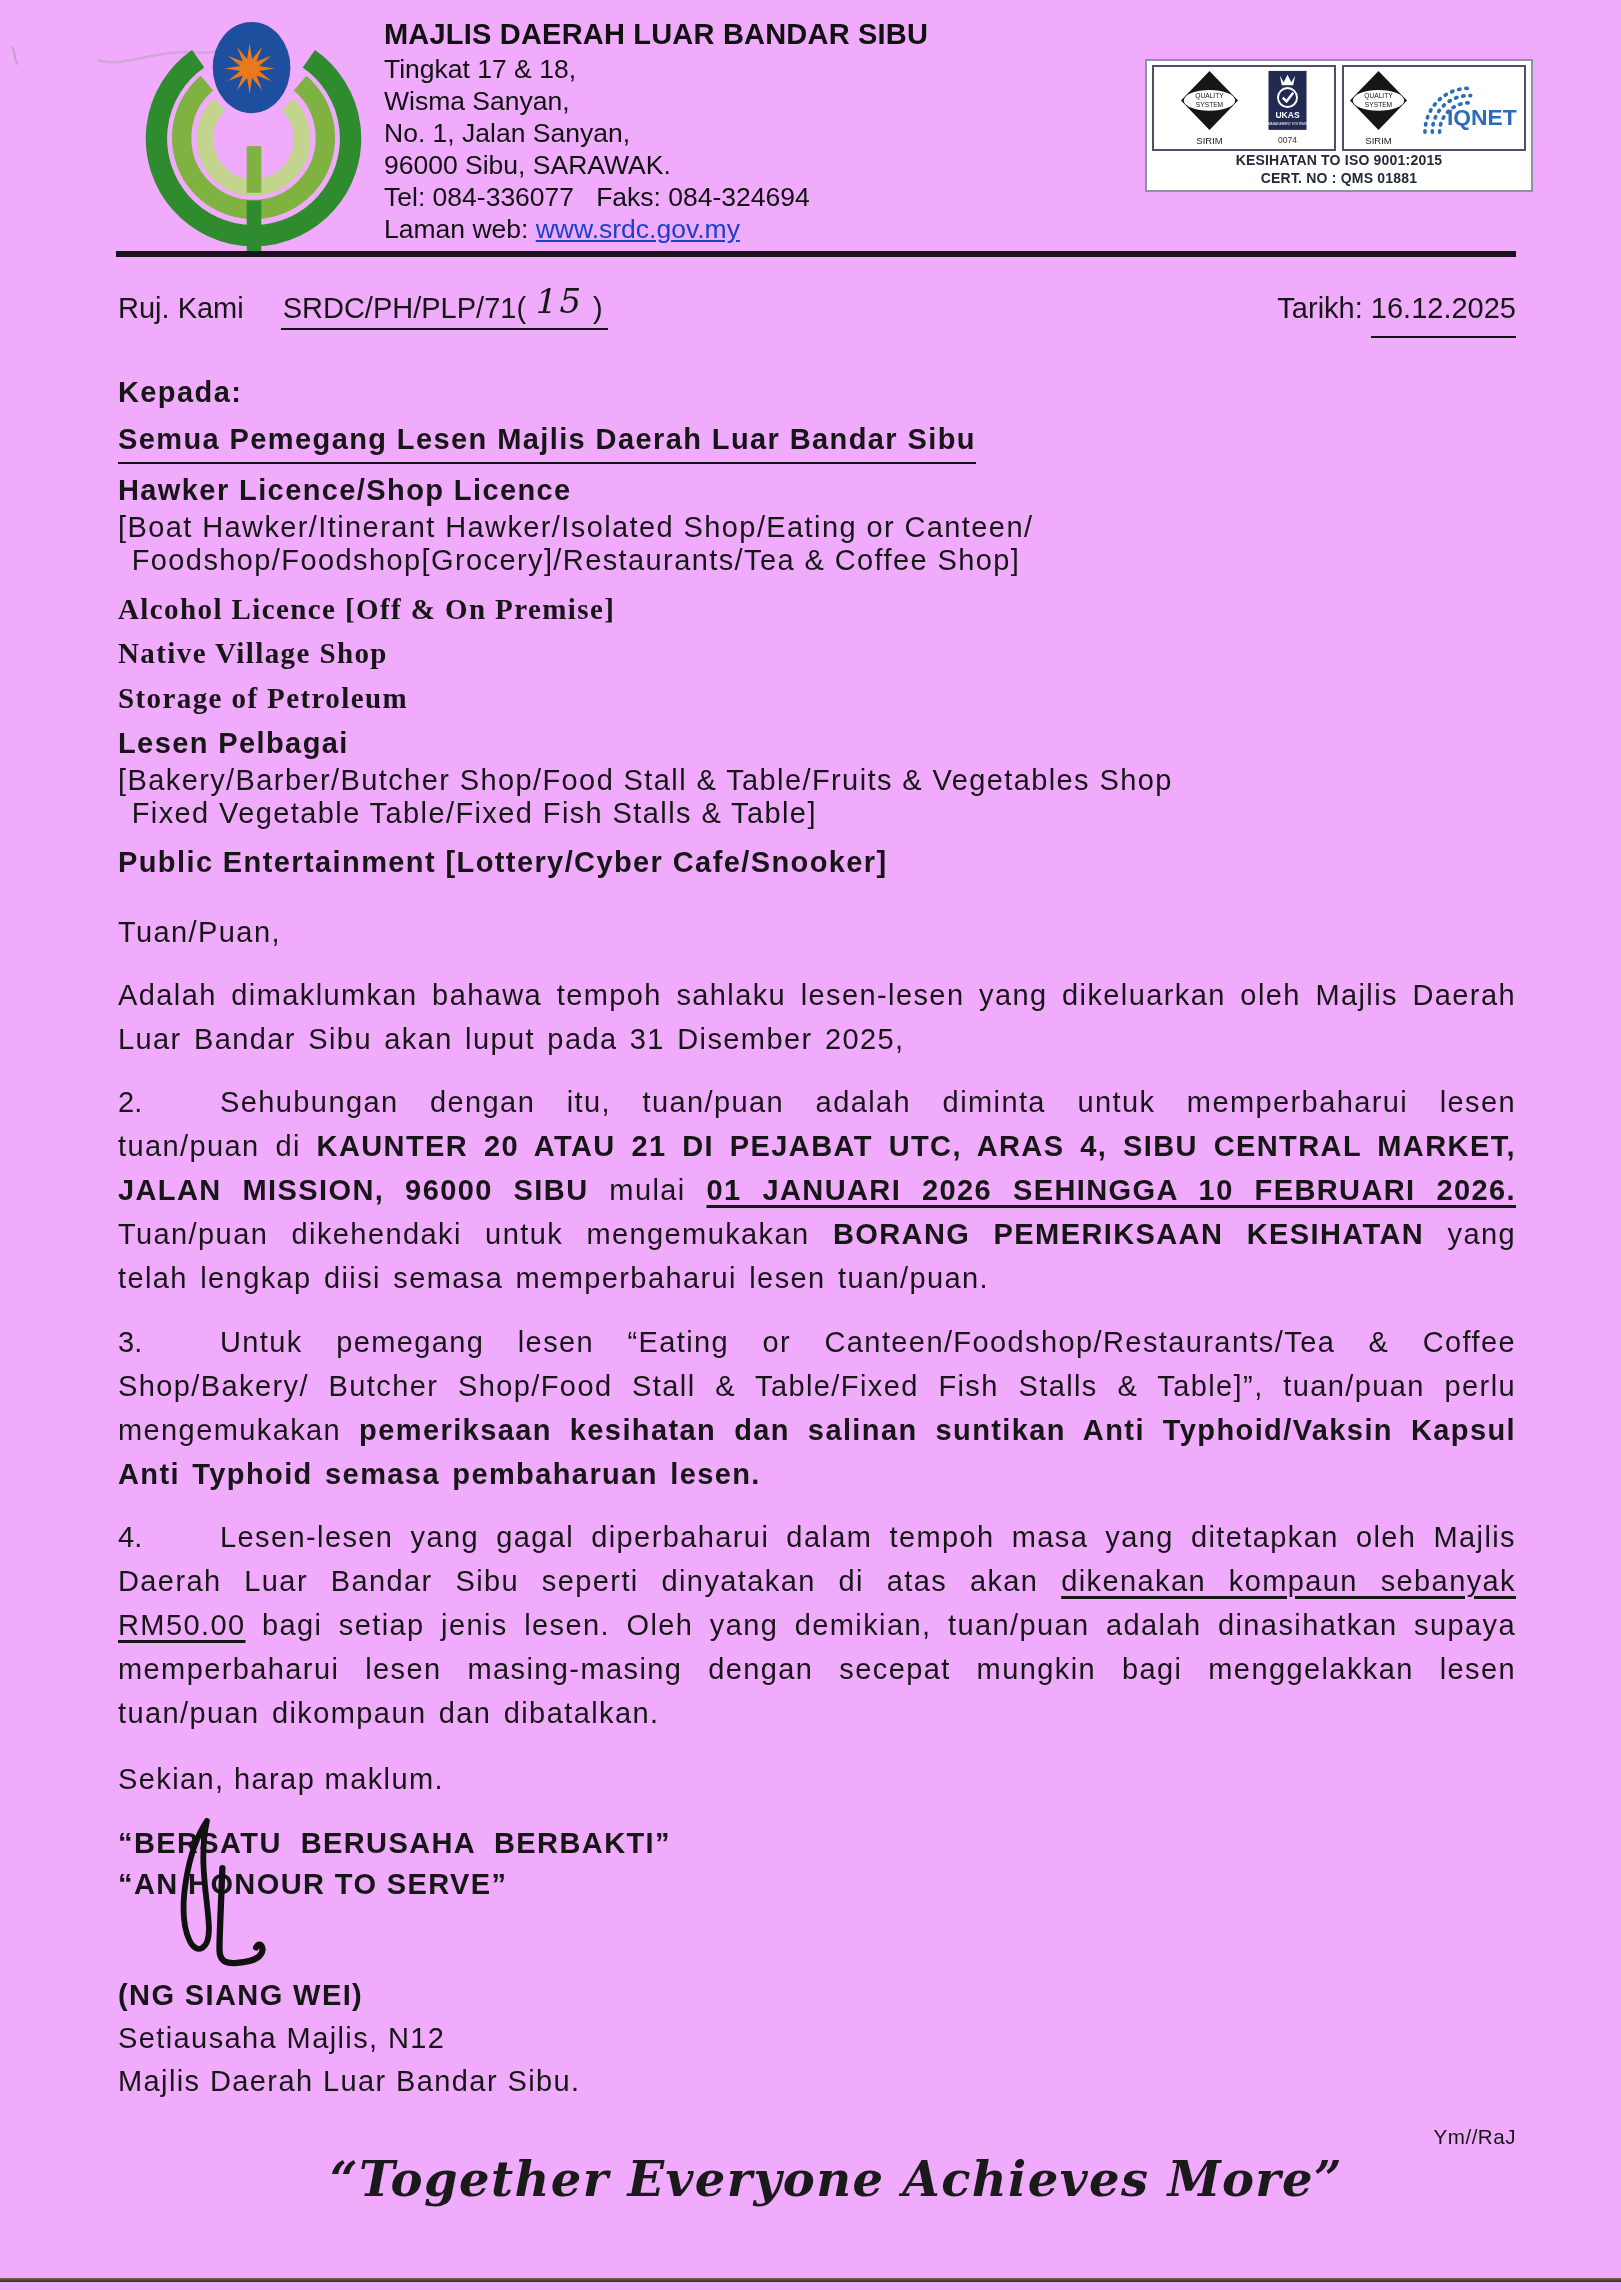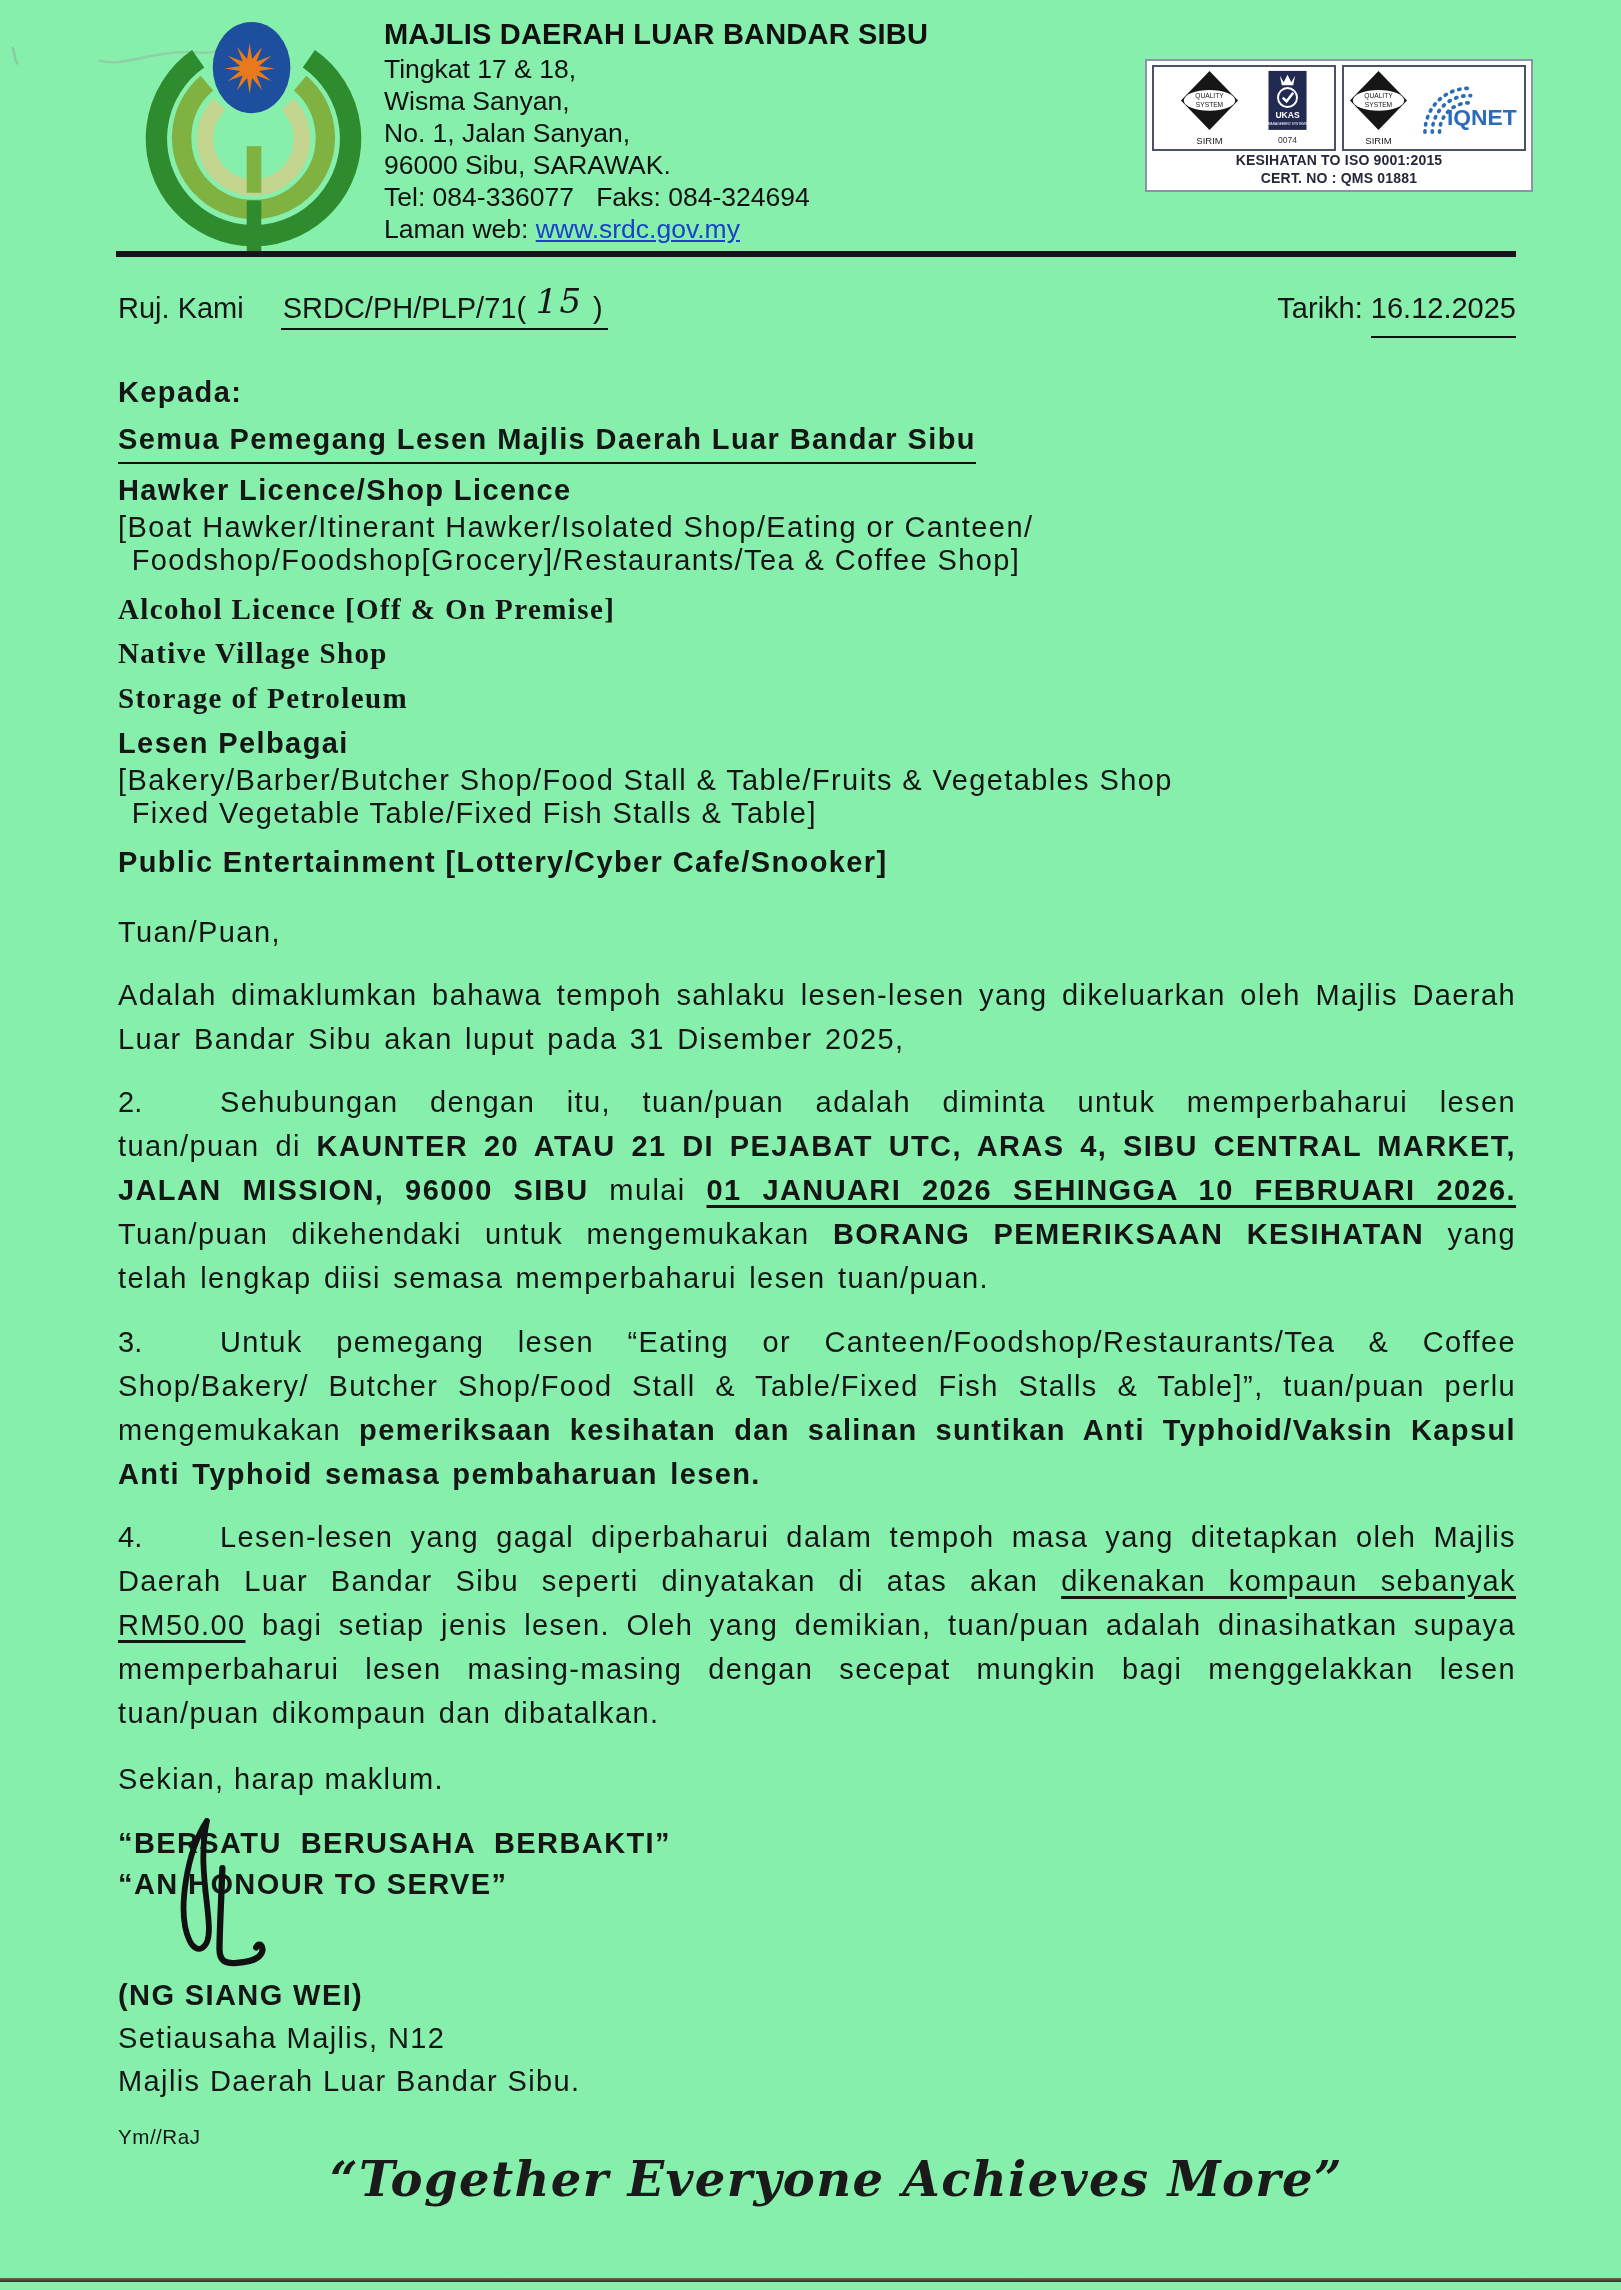--- a/index.html
+++ b/index.html
@@ -1,18 +1,18 @@
 <!DOCTYPE html>
 <html><head>
 <meta charset="utf-8">
 <style>
   html,body { margin:0; padding:0; background:#888; }
   .page {
     position:relative; width:1621px; height:2291px;
-    background:#86efac; overflow:hidden;
+    background:#f0abfc; overflow:hidden;
     font-family:"Liberation Sans", sans-serif; color:#161616;
   }
   
   .logo { position:absolute; left:137px; top:11.8px; }
   .addr { position:absolute; left:384px; top:17.6px; line-height:32px; font-size:26.5px; color:#111; }
   .addr .org { font-weight:700; font-size:29px; letter-spacing:0.2px; margin-bottom:3.9px; }
   .addr .ws-pre { white-space:pre; }
   .addr a.web { color:#1a41c8; text-decoration:underline; }
   .certbox {
     position:absolute; left:1145px; top:59px; width:388px; height:133px;
@@ -38,21 +38,21 @@
   .indent { padding-left:13.7px; }
   .mb4 { margin-bottom:3.9px;font-family:Liberation Serif, serif; } .mb6 { margin-bottom:5.9px; } .mb12 { margin-bottom:11.8px; }
   .mb20 { margin-bottom:19.6px; } .mb24 { margin-bottom:23.5px; } .mb30 { margin-bottom:29px; }
   .para { text-align:justify; line-height:44px; word-spacing:2.9px; }
   .para .num { display:inline-block; width:102px; letter-spacing:0; }
   .uin { text-decoration:underline; text-decoration-thickness:2.9px; text-underline-offset:4.9px; }
   .motto-wrap { position:relative; margin-top:23.5px; }
   .motto { font-weight:700; line-height:41px; white-space:pre; }
   .signature { position:absolute; left:57px; top:-5.9px; z-index:2; }
   .nameblock { margin-top:69px; line-height:43px; }
-  .initials { margin-top:21.6px; font-size:20.6px; letter-spacing:0.5px; }
+  .initials { margin-top:21.6px; font-size:20.6px; letter-spacing:0.5px;text-align:right; }
   .quote { margin-top:2px; text-align:center; padding-left:39px;
            font-family:"DejaVu Serif", serif; font-weight:700; font-style:italic; font-size:48px; color:#1a1a1a; }
   .scanline { position:absolute; left:0; right:0; bottom:8.8px; height:3.9px; background:linear-gradient(#6e6852,#2f2d26); }
 </style>
 </head>
 <body>
 
 <div class="page">
 
   <svg class="pencil" width="225" height="39" viewBox="0 0 230 40">

